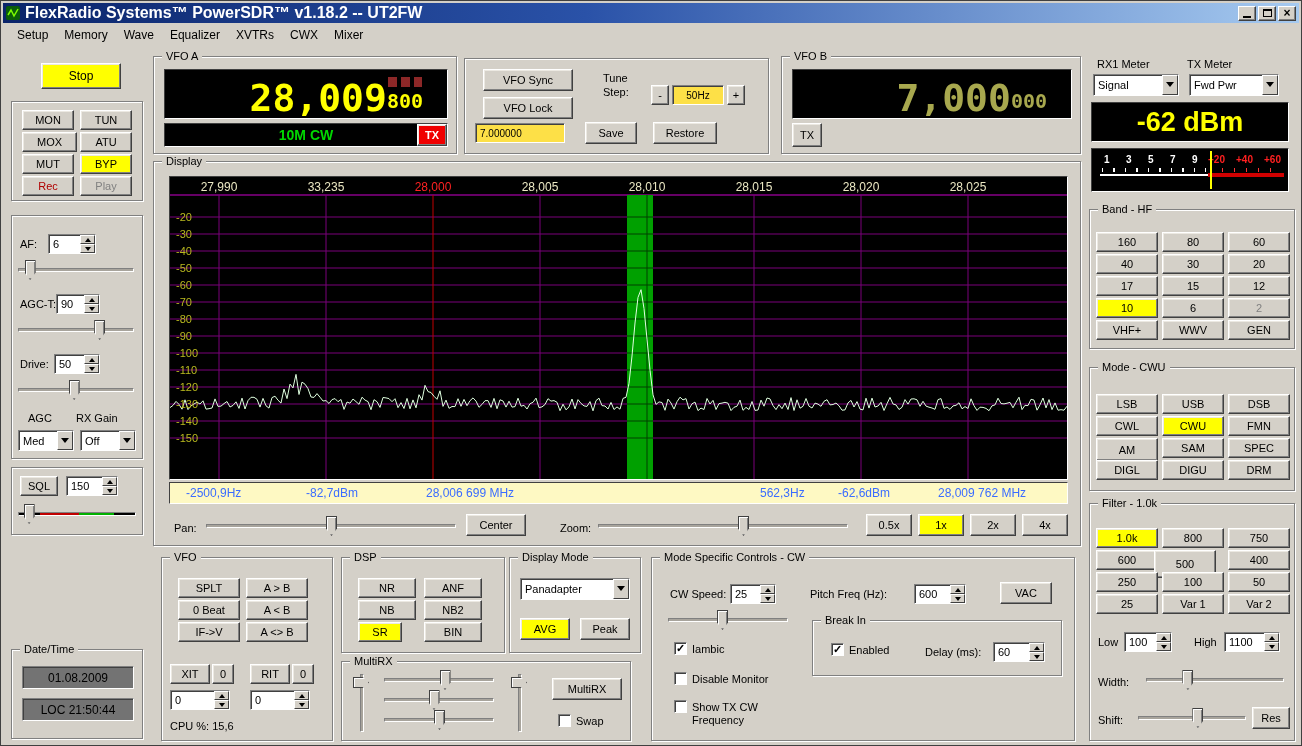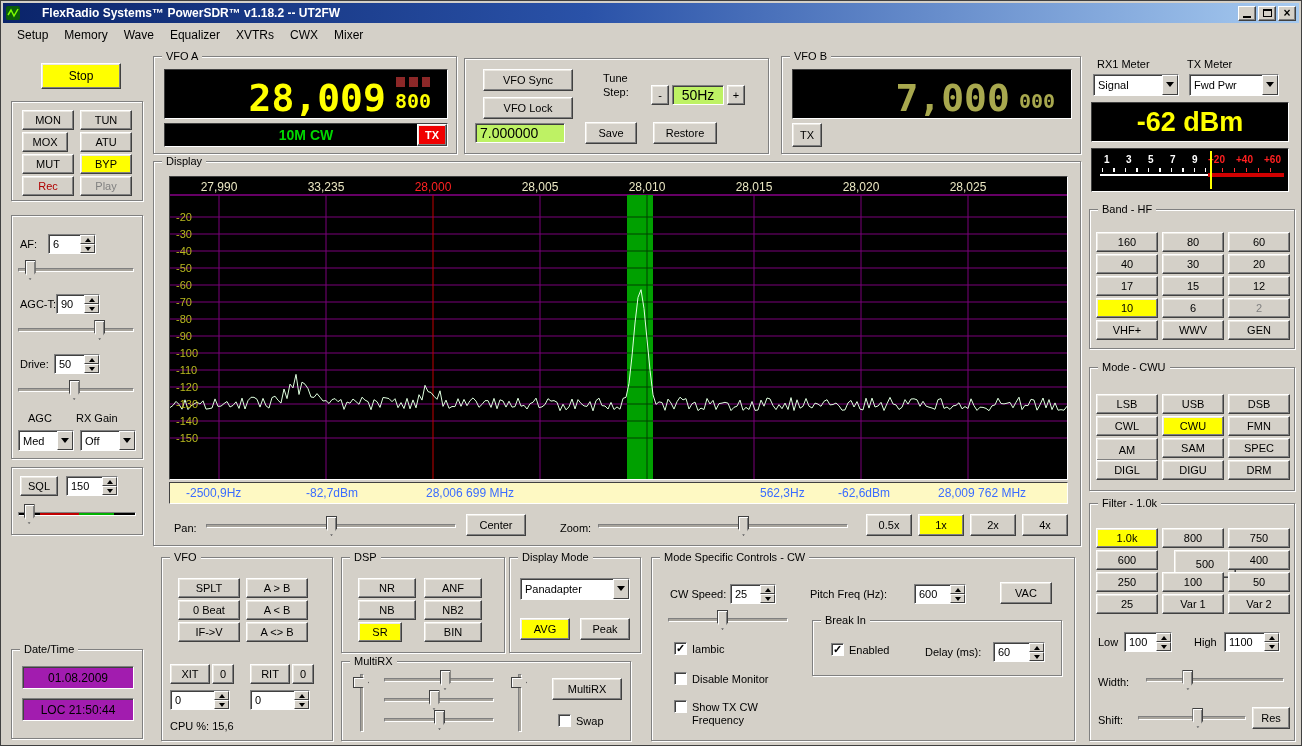--- a/index.html
+++ b/index.html
@@ -1,35 +1,35 @@
 <!DOCTYPE html>
 <html><head>
 <meta charset="utf-8">
 <style>
   *{box-sizing:border-box;margin:0;padding:0;cursor:default}
   body{background:#9b9b9b;font-family:"Liberation Sans",sans-serif}
   .screen{position:relative;width:1302px;height:746px;background:#d4d0c8;border:1px solid #404040;overflow:hidden;font-family:"Liberation Sans",sans-serif}
   .titlebar{position:absolute;left:2px;top:2px;right:2px;height:20px;background:linear-gradient(90deg,#0a246a,#2a52a8 45%,#a6caf0);display:flex;align-items:center;padding:0 3px}
-  .title-text{color:#fff;font-size:12px;font-weight:bold;margin-left:22px;flex:1;white-space:nowrap;overflow:hidden}
+  .title-text{color:#fff;font-size:16px;font-weight:bold;margin-left:5px;flex:1;white-space:nowrap;overflow:hidden}
   .tbb{width:18px;height:15px;background:#d4d0c8;border:1px solid;border-color:#fff #404040 #404040 #fff;box-shadow:inset -1px -1px 0 #808080;display:flex;align-items:center;justify-content:center;margin-left:2px;flex:none}
   .ic-min{display:block;width:8px;height:2px;background:#000;align-self:flex-end;margin-bottom:2px}
   .ic-max{display:block;width:9px;height:8px;border:1px solid #000;border-top-width:2px}
   .ic-close{font-style:normal;font-size:12px;font-weight:bold;line-height:1}
   .menubar{position:absolute;left:2px;top:22px;right:2px;height:24px;background:#d4d0c8;display:flex;align-items:center;padding-left:6px}
   .mi{font-size:12px;padding:3px 8px;white-space:nowrap}
   .lbl{position:absolute;font-size:11px;color:#000;white-space:nowrap}
   .b{position:absolute;display:flex;align-items:center;justify-content:center;font-size:11px;color:#000;background:#d4d0c8;border:1px solid;border-color:#fff #404040 #404040 #fff;box-shadow:inset -1px -1px 0 #808080,inset 1px 1px 0 #ece9e2;white-space:nowrap}
   .b.on{background:#ffff00}
   .b.dis{color:#808080}
   .b.redtxt{color:#b00000}
   .b.txred{background:#f00000;color:#fff;font-weight:bold}
   .g{position:absolute;border:1px solid #808080;box-shadow:inset 1px 1px 0 #fff,1px 1px 0 #fff}
   .gl{position:absolute;top:-7px;left:8px;background:#d4d0c8;padding:0 4px;font-size:11px;line-height:13px;white-space:nowrap}
-  .insetf{position:absolute;background:#a21caf;border:1px solid;border-color:#808080 #fff #fff #808080;box-shadow:inset 1px 1px 0 #404040;font-size:12px;display:flex;align-items:center;justify-content:center;white-space:nowrap}
-  .insetf.white{background:#bef264;font-size:14px}
+  .insetf{position:absolute;background:#737373;border:1px solid;border-color:#808080 #fff #fff #808080;box-shadow:inset 1px 1px 0 #404040;font-size:12px;display:flex;align-items:center;justify-content:center;white-space:nowrap}
+  .insetf.white{background:#fde047;font-size:10px}
   .spin{position:absolute;display:flex;background:#fff;border:1px solid;border-color:#808080 #fff #fff #808080;box-shadow:inset 1px 1px 0 #404040}
   .spin-v{flex:1;font-size:11px;padding:3px 0 0 4px;white-space:nowrap;overflow:hidden}
   .sarr{width:15px;display:flex;flex-direction:column;flex:none}
   .sarr span{flex:1;background:#d4d0c8;border:1px solid;border-color:#fff #404040 #404040 #fff;position:relative}
   .sarr span::after{content:"";position:absolute;left:50%;top:50%;transform:translate(-50%,-50%);border-left:3px solid transparent;border-right:3px solid transparent}
   .sarr .up::after{border-bottom:4px solid #000}
   .sarr .dn::after{border-top:4px solid #000}
   .combo{position:absolute;display:flex;background:#fff;border:1px solid;border-color:#808080 #fff #fff #808080;box-shadow:inset 1px 1px 0 #404040;align-items:stretch}
   .combo .cv{flex:1;font-size:11px;padding:4px 0 0 4px;white-space:nowrap;overflow:hidden}
   .combo .cbn{width:16px;background:#d4d0c8;border:1px solid;border-color:#fff #404040 #404040 #fff;display:flex;align-items:flex-start;justify-content:center;flex:none}
@@ -38,21 +38,21 @@
   .slh .trk{position:absolute;left:0;right:0;top:8px;height:4px;background:#a8a49c;border:1px solid;border-color:#808080 #fff #fff #808080}
   .slh .th{position:absolute;top:0;width:11px;height:20px;margin-left:-5px;background:#d4d0c8;border:1px solid #404040;box-shadow:inset 1px 1px 0 #fff,inset -1px -1px 0 #808080;clip-path:polygon(0 0,100% 0,100% 62%,50% 100%,0 62%)}
   .slv{position:absolute;width:20px}
   .slv .trk{position:absolute;top:0;bottom:0;left:8px;width:4px;background:#a8a49c;border:1px solid;border-color:#808080 #fff #fff #808080}
   .slv .th{position:absolute;left:1px;width:16px;height:11px;background:#d4d0c8;border:1px solid #404040;box-shadow:inset 1px 1px 0 #fff;clip-path:polygon(0 0,60% 0,100% 50%,60% 100%,0 100%)}
   .cbrow{position:absolute;display:flex;align-items:flex-start;gap:5px;font-size:11px}
   .cbx{width:13px;height:13px;background:#fff;border:1px solid;border-color:#808080 #fff #fff #808080;box-shadow:inset 1px 1px 0 #404040;display:flex;align-items:center;justify-content:center;flex:none}
   .cbx i{font-style:normal;font-weight:bold;font-size:11px;line-height:1;margin-top:-1px}
   .cbl{padding-top:1px;line-height:13px}
   .blk{position:absolute;background:#000;border:1px solid;border-color:#404040 #fff #fff #404040;overflow:hidden}
-  .digits-row{display:flex;align-items:flex-end;justify-content:flex-end;height:100%;padding:0 16px 3px 0;gap:9px}
+  .digits-row{display:flex;align-items:flex-end;justify-content:flex-end;height:100%;padding:0 24px 3px 0;gap:0}
   .digits{font-family:"DejaVu Sans Mono",monospace;font-weight:bold;line-height:.9;white-space:nowrap}
   .sub-wrap{position:relative;display:inline-block;margin-bottom:3px}
   .ghost{position:absolute;left:1px;right:1px;top:-15px;height:10px;background:repeating-linear-gradient(90deg,#9c2c2c 0 9px,transparent 9px 13px);opacity:.9}
   .bandtext{position:absolute;left:0;right:0;top:0;bottom:0;display:flex;align-items:center;justify-content:center;font-size:14px;font-weight:bold;white-space:nowrap}
   .plot{position:absolute;background:#000;border:1px solid;border-color:#404040 #fff #fff #404040;overflow:hidden}
   .flabel{position:absolute;top:3px;font-size:12px;color:#ece9c4;transform:translateX(-50%);white-space:nowrap}
   .flabel.red{color:#ff2222}
   .dblabel{position:absolute;left:6px;font-size:11px;color:#b8b81e;white-space:nowrap}
   .status{position:absolute;background:#fef9c3;border:1px solid;border-color:#404040 #fff #fff #404040}
   .status span{position:absolute;top:3px;font-size:12px;color:#3a6cff;white-space:nowrap}
@@ -93,21 +93,21 @@
     <span class="mi">XVTRs</span>
     <span class="mi">CWX</span>
     <span class="mi">Mixer</span>
   </div>
 
   <div class="b on" style="left:40px;top:62px;width:80px;height:26px;font-size:12px">Stop</div>
 
   <div class="g" style="left:10px;top:100px;width:132px;height:100px">
     <div class="b" style="left:10px;top:8px;width:52px;height:20px">MON</div>
     <div class="b" style="left:68px;top:8px;width:52px;height:20px">TUN</div>
-    <div class="b" style="left:10px;top:30px;width:46px;height:20px">MOX</div>
+    <div class="b" style="left:10px;top:30px;width:55px;height:20px">MOX</div>
     <div class="b" style="left:68px;top:30px;width:52px;height:20px">ATU</div>
     <div class="b" style="left:10px;top:52px;width:52px;height:20px">MUT</div>
     <div class="b on" style="left:68px;top:52px;width:52px;height:20px">BYP</div>
     <div class="b redtxt" style="left:10px;top:74px;width:52px;height:20px">Rec</div>
     <div class="b dis" style="left:68px;top:74px;width:52px;height:20px">Play</div>
   </div>
 
   <div class="g" style="left:10px;top:214px;width:132px;height:244px">
     <span class="lbl" style="left:8px;top:22px">AF:</span>
     <div class="spin" style="left:36px;top:18px;width:48px;height:20px">
@@ -510,21 +510,21 @@
     <div class="b" style="left:72px;top:92px;width:62px;height:20px">DIGU</div>
     <div class="b" style="left:138px;top:92px;width:62px;height:20px">DRM</div>
   </div>
 
   <div class="g" style="left:1088px;top:502px;width:206px;height:238px">
     <span class="gl">Filter - 1.0k</span>
     <div class="b on" style="left:6px;top:24px;width:62px;height:20px">1.0k</div>
     <div class="b" style="left:72px;top:24px;width:62px;height:20px">800</div>
     <div class="b" style="left:138px;top:24px;width:62px;height:20px">750</div>
     <div class="b" style="left:6px;top:46px;width:62px;height:20px">600</div>
-    <div class="b" style="left:84px;top:46px;width:62px;height:28px">500</div>
+    <div class="b" style="left:64px;top:46px;width:62px;height:28px">500</div>
     <div class="b" style="left:138px;top:46px;width:62px;height:20px">400</div>
     <div class="b" style="left:6px;top:68px;width:62px;height:20px">250</div>
     <div class="b" style="left:72px;top:68px;width:62px;height:20px">100</div>
     <div class="b" style="left:138px;top:68px;width:62px;height:20px">50</div>
     <div class="b" style="left:6px;top:90px;width:62px;height:20px">25</div>
     <div class="b" style="left:72px;top:90px;width:62px;height:20px">Var 1</div>
     <div class="b" style="left:138px;top:90px;width:62px;height:20px">Var 2</div>
     <span class="lbl" style="left:8px;top:132px">Low</span>
     <div class="spin" style="left:34px;top:128px;width:48px;height:20px">
       <span class="spin-v">100</span>

